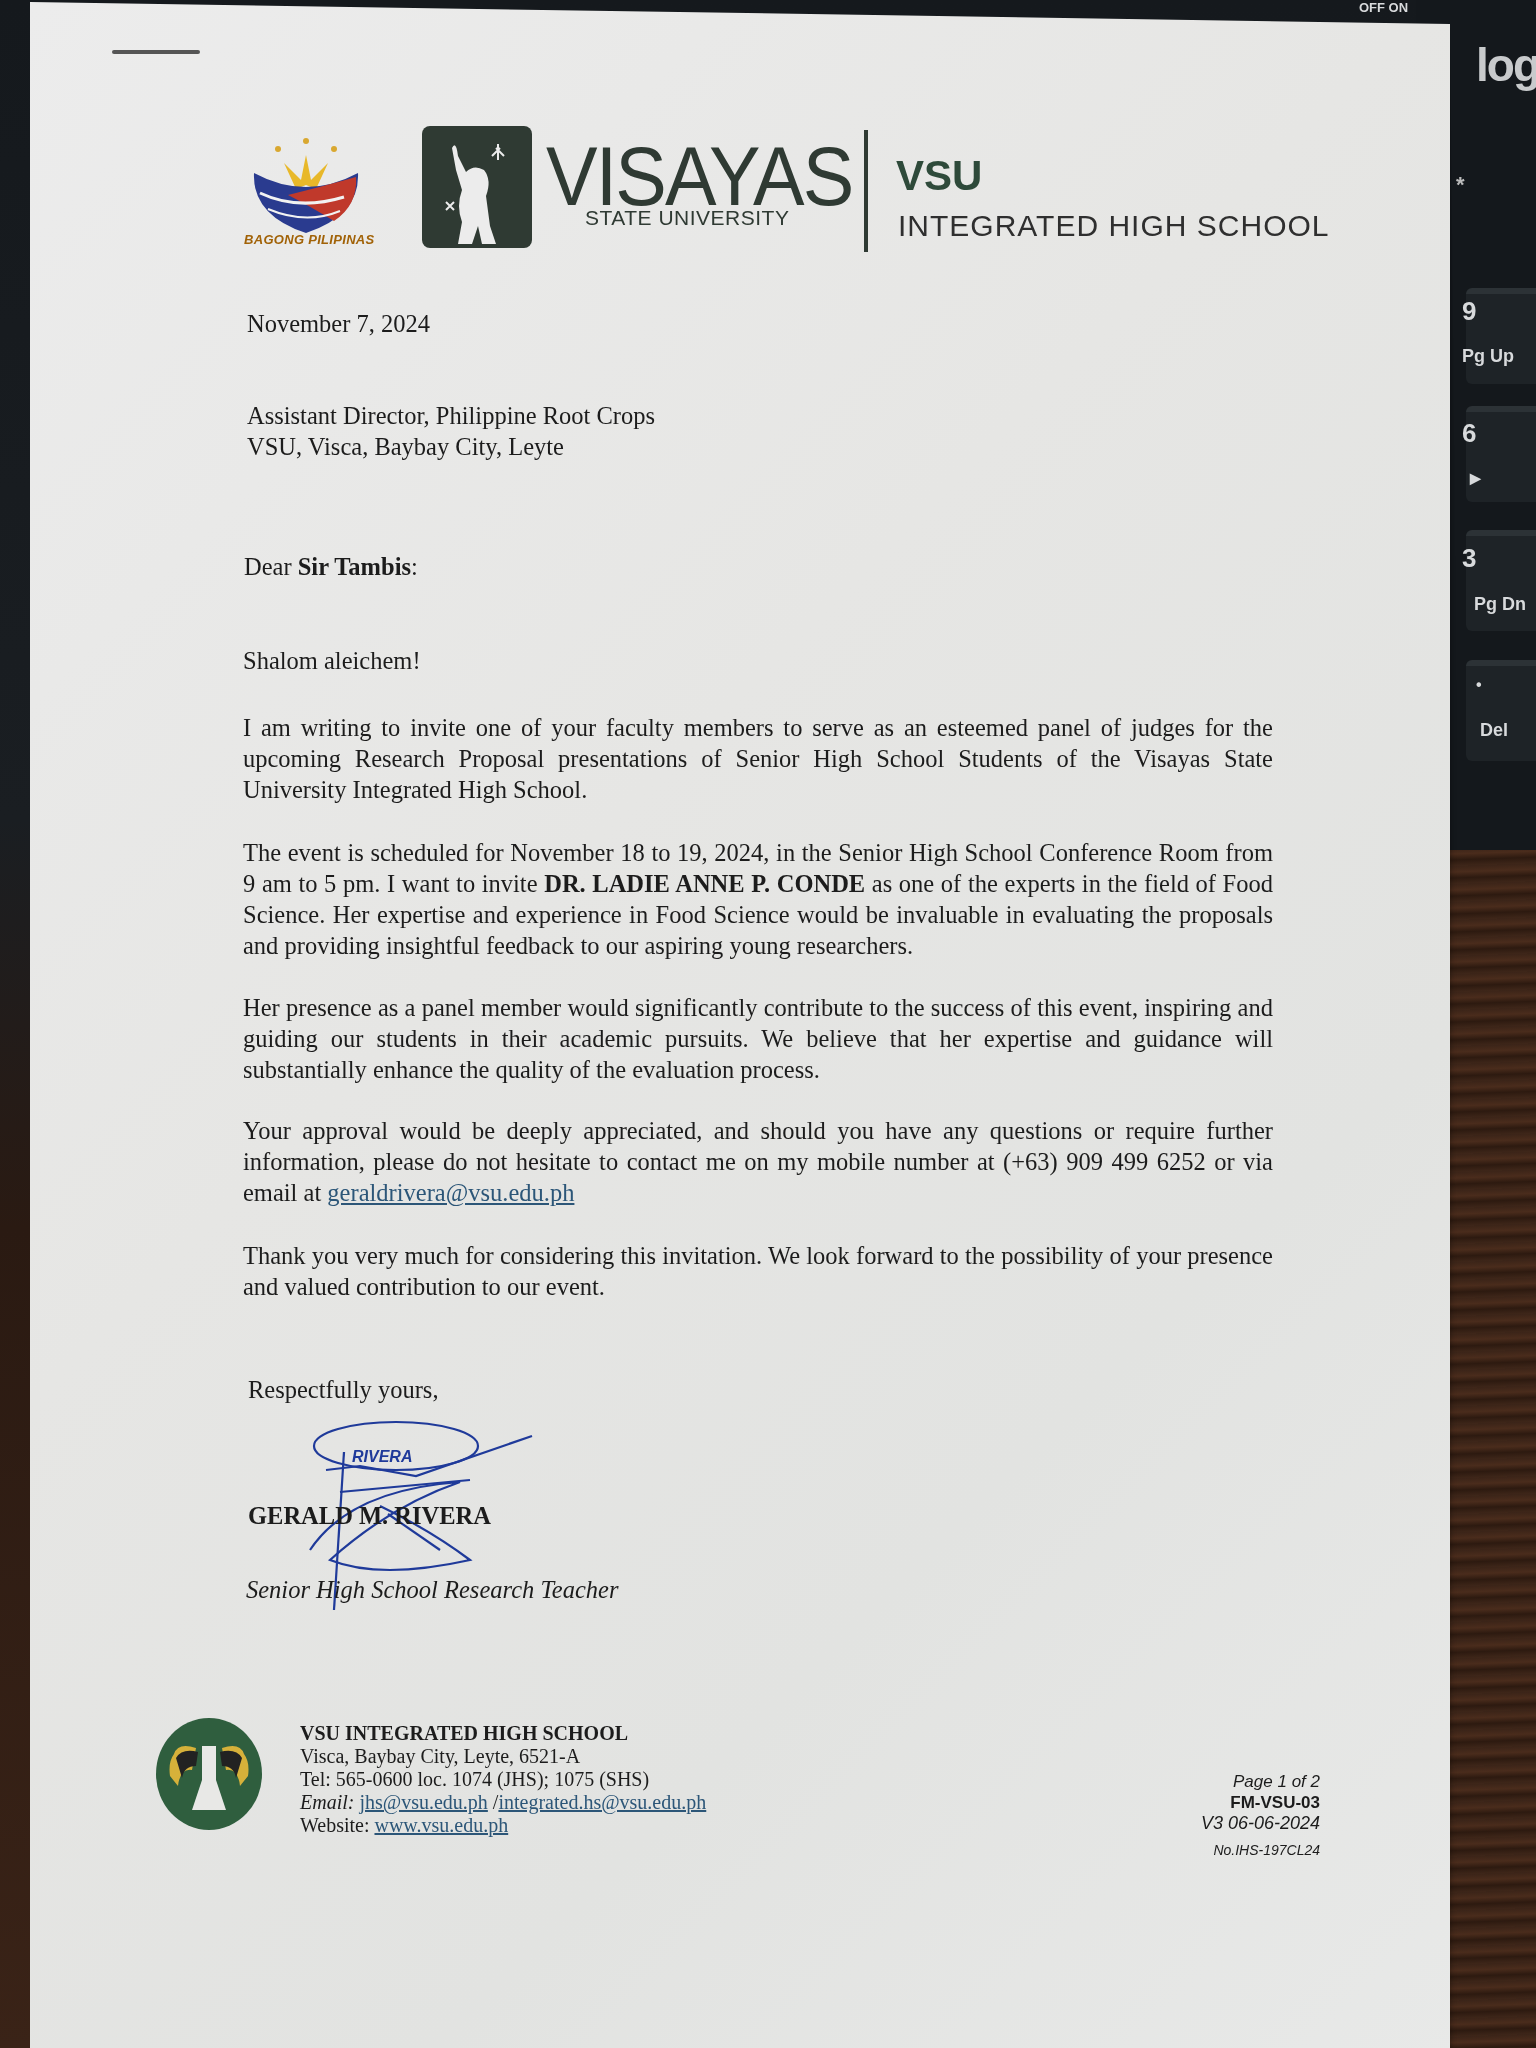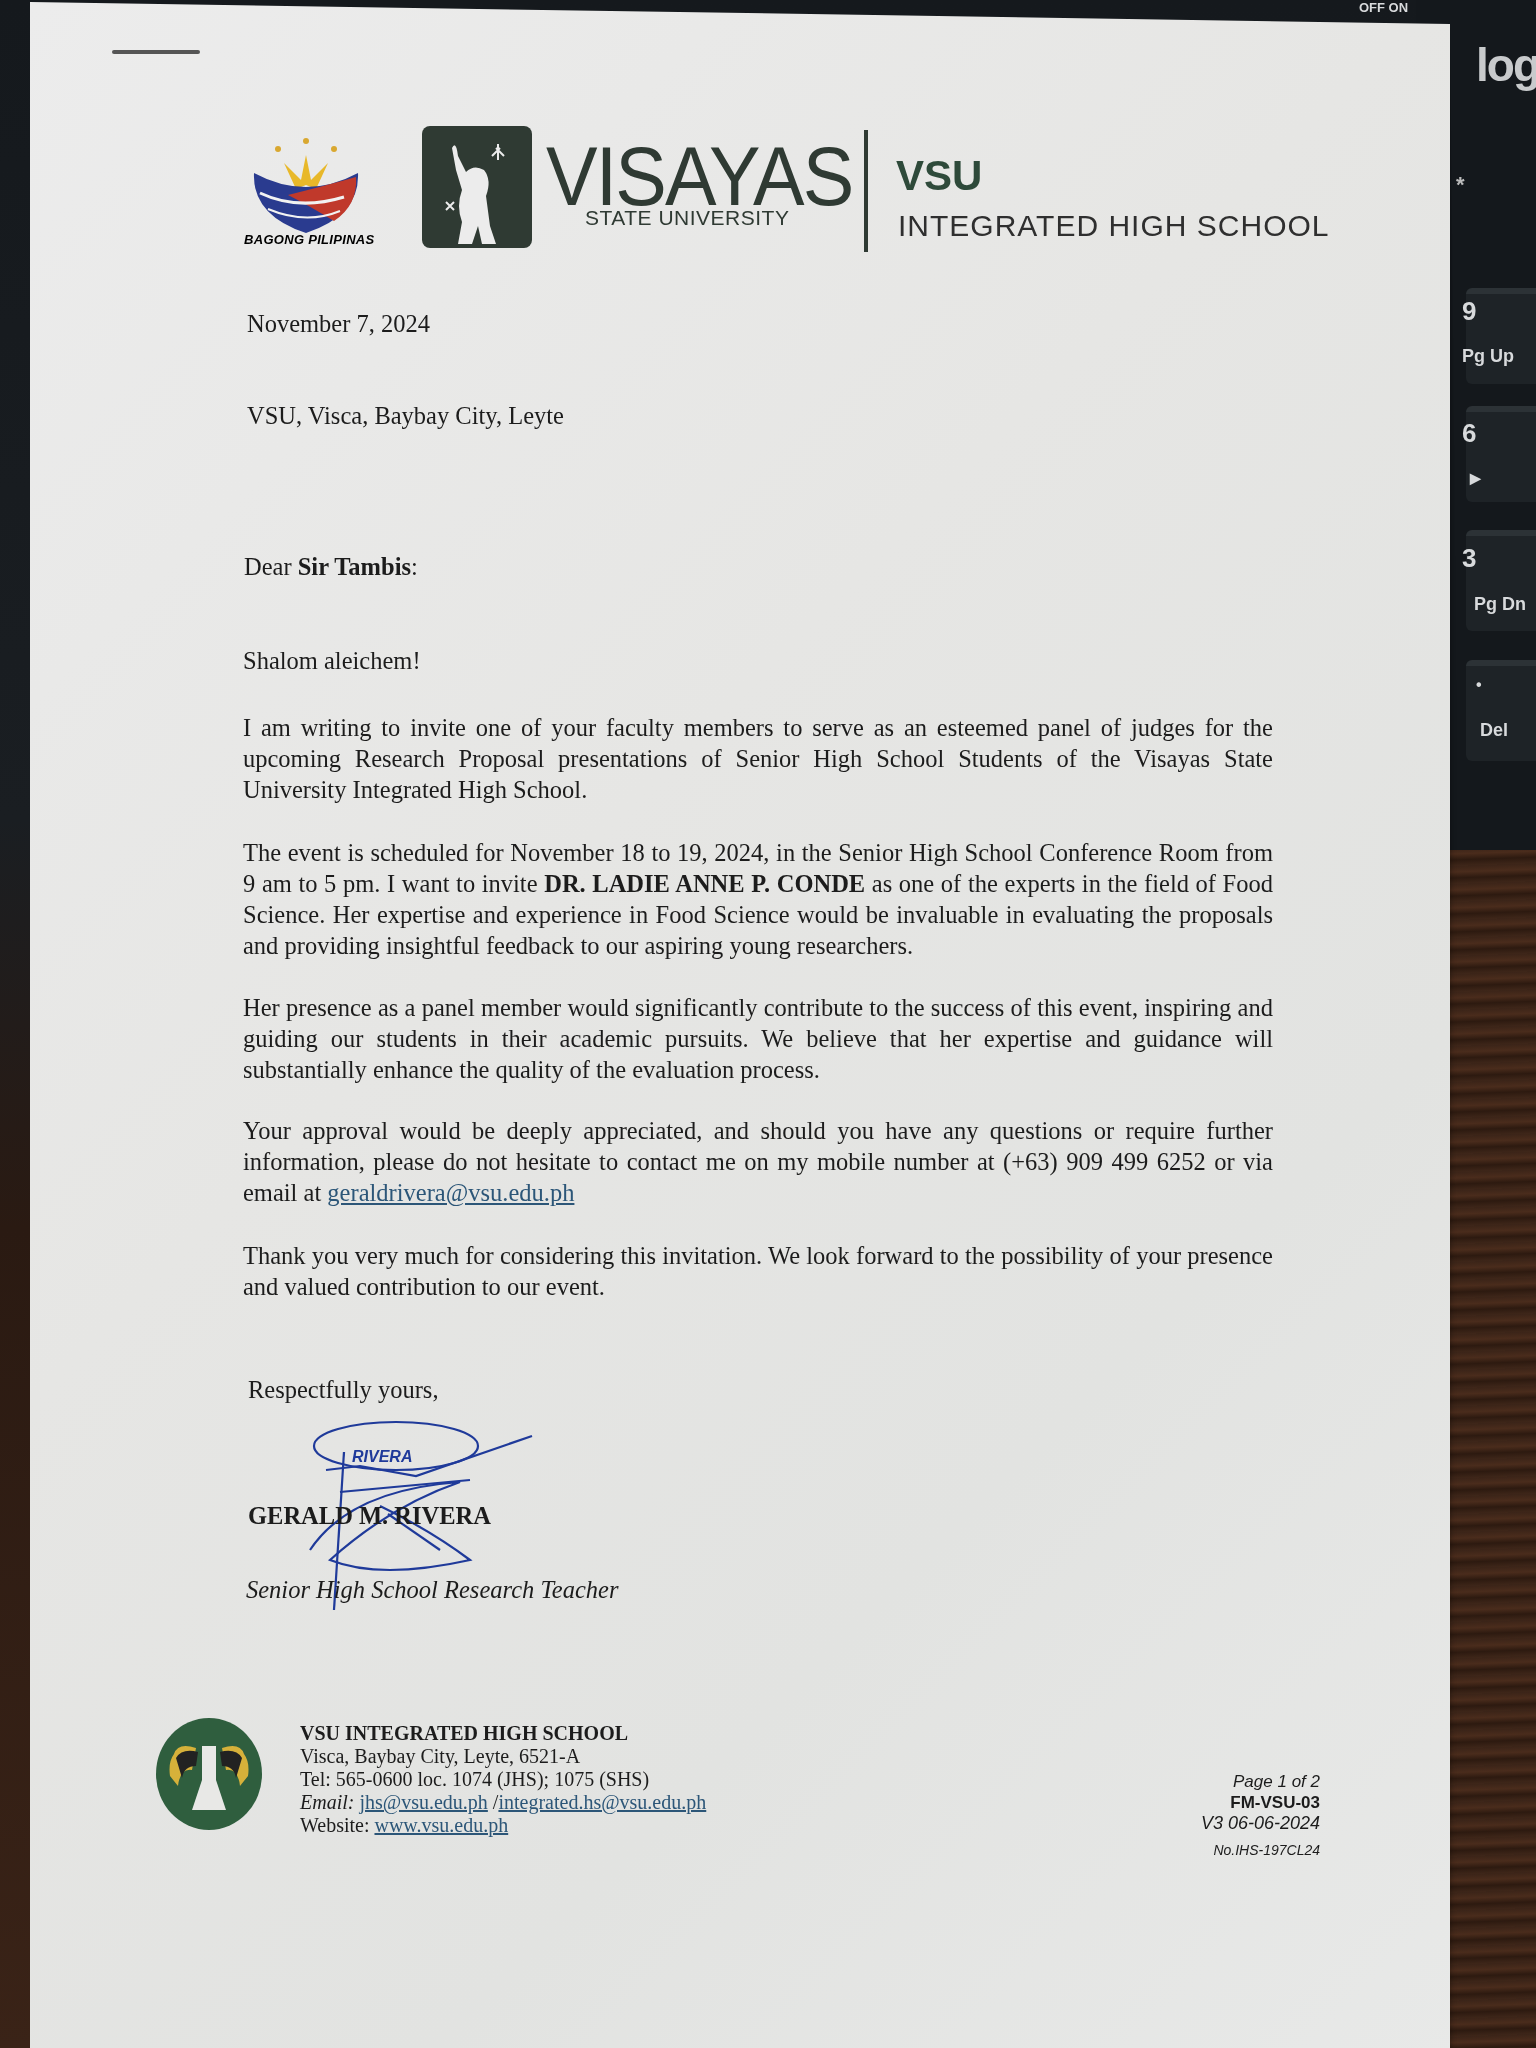--- a/index.html
+++ b/index.html
@@ -29,21 +29,21 @@
   .paper {
     position:absolute; left:30px; top:2px; width:1420px; height:2080px;
     background:linear-gradient(135deg,#ececec 0%,#e6e6e4 40%,#e2e3e1 70%,#e8e9e8 100%);
     clip-path: polygon(0 0, 1420px 22px, 1430px 1050px, 1425px 1180px, 1440px 1450px, 1470px 2080px, 0 2080px);
     box-shadow: 0 0 6px rgba(0,0,0,.4);
   }
   .staple { position:absolute; left:82px; top:48px; width:88px; height:4px; background:#555; border-radius:2px; }
 
   
   .hdr-bp { position:absolute; left:248px; top:135px; }
-  .hdr-bp-label { position:absolute; left:244px; top:232px; font-family:"Liberation Sans",sans-serif; font-weight:bold; font-style:italic; font-size:13px; color:#000000; letter-spacing:.3px; }
+  .hdr-bp-label { position:absolute; left:244px; top:232px; font-family:"Liberation Sans",sans-serif; font-weight:bold; font-style:italic; font-size:13px; color:#a16207; letter-spacing:.3px; }
   .hdr-vsu-box { position:absolute; left:422px; top:126px; width:110px; height:122px; background:#2f3a33; border-radius:8px; }
   .hdr-visayas { position:absolute; left:546px; top:134px; font-family:"Liberation Sans",sans-serif; font-size:84px; color:#2f3a33; letter-spacing:-2px; line-height:1; transform:scaleX(.92); transform-origin:left; }
   .hdr-state { position:absolute; left:585px; top:206px; font-family:"Liberation Sans",sans-serif; font-size:21px; color:#2f3a33; letter-spacing:.5px; }
   .hdr-divider { position:absolute; left:864px; top:130px; width:4px; height:122px; background:#2f3a33; }
   .hdr-vsu { position:absolute; left:896px; top:152px; font-family:"Liberation Sans",sans-serif; font-weight:bold; font-size:42px; color:#2e4a3a; }
   .hdr-ihs { position:absolute; left:898px; top:209px; font-family:"Liberation Sans",sans-serif; font-size:30px; color:#2f2f2f; letter-spacing:1px; }
 
   
   .txt { position:absolute; font-size:24.5px; color:#1c1c1c; line-height:31px; }
   .date { left:247px; top:308px; }
@@ -124,20 +124,21 @@
 </div>
 <div class="hdr-visayas">VISAYAS</div>
 <div class="hdr-state">STATE UNIVERSITY</div>
 <div class="hdr-divider"></div>
 <div class="hdr-vsu">VSU</div>
 <div class="hdr-ihs">INTEGRATED HIGH SCHOOL</div>
 
 <div class="txt date">November 7, 2024</div>
 
 <div class="txt recipient">
+  <div>Assistant Director, Philippine Root Crops</div>
   <div>VSU, Visca, Baybay City, Leyte</div>
 </div>
 
 <div class="txt salute"><span>Dear </span><b>Sir Tambis</b><span>:</span></div>
 
 <div class="txt greet">Shalom aleichem!</div>
 
 <div class="txt para p1">I am writing to invite one of your faculty members to serve as an esteemed panel of judges for the upcoming Research Proposal presentations of Senior High School Students of the Visayas State University Integrated High School.</div>
 
 <div class="txt para p2"><span>The event is scheduled for November 18 to 19, 2024, in the Senior High School Conference Room from 9 am to 5 pm. I want to invite </span><b>DR. LADIE ANNE P. CONDE</b><span> as one of the experts in the field of Food Science. Her expertise and experience in Food Science would be invaluable in evaluating the proposals and providing insightful feedback to our aspiring young researchers.</span></div>

